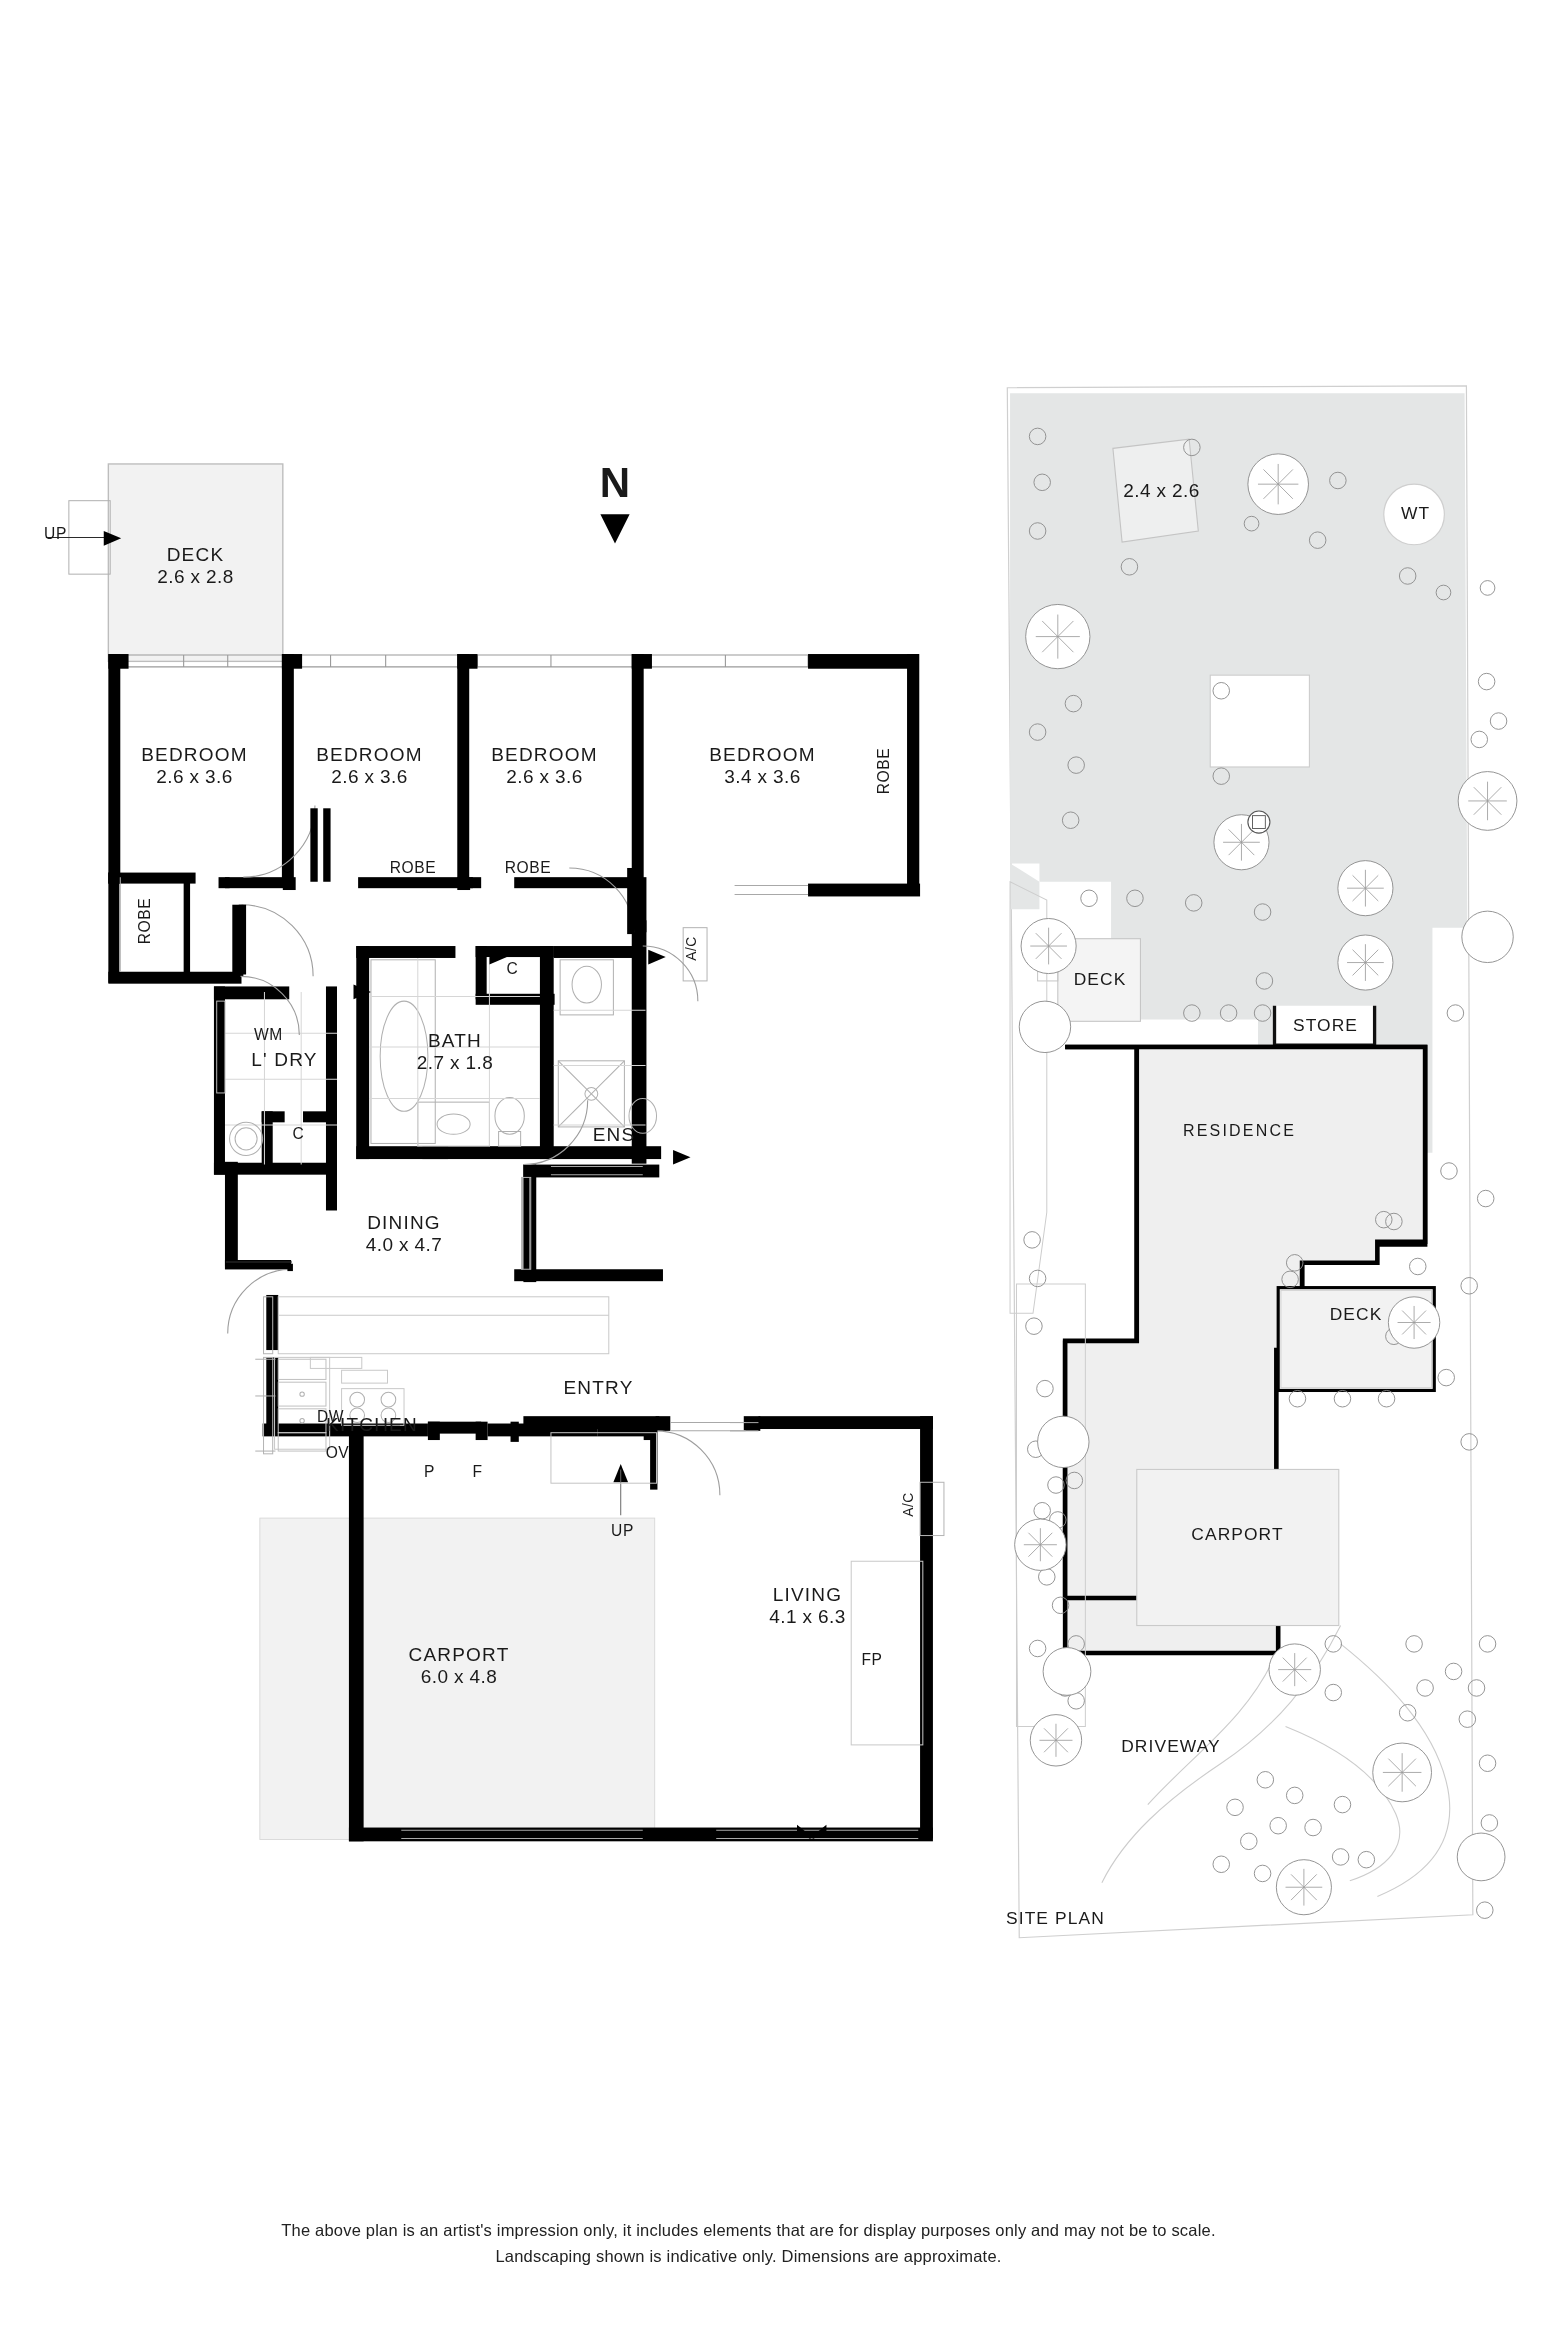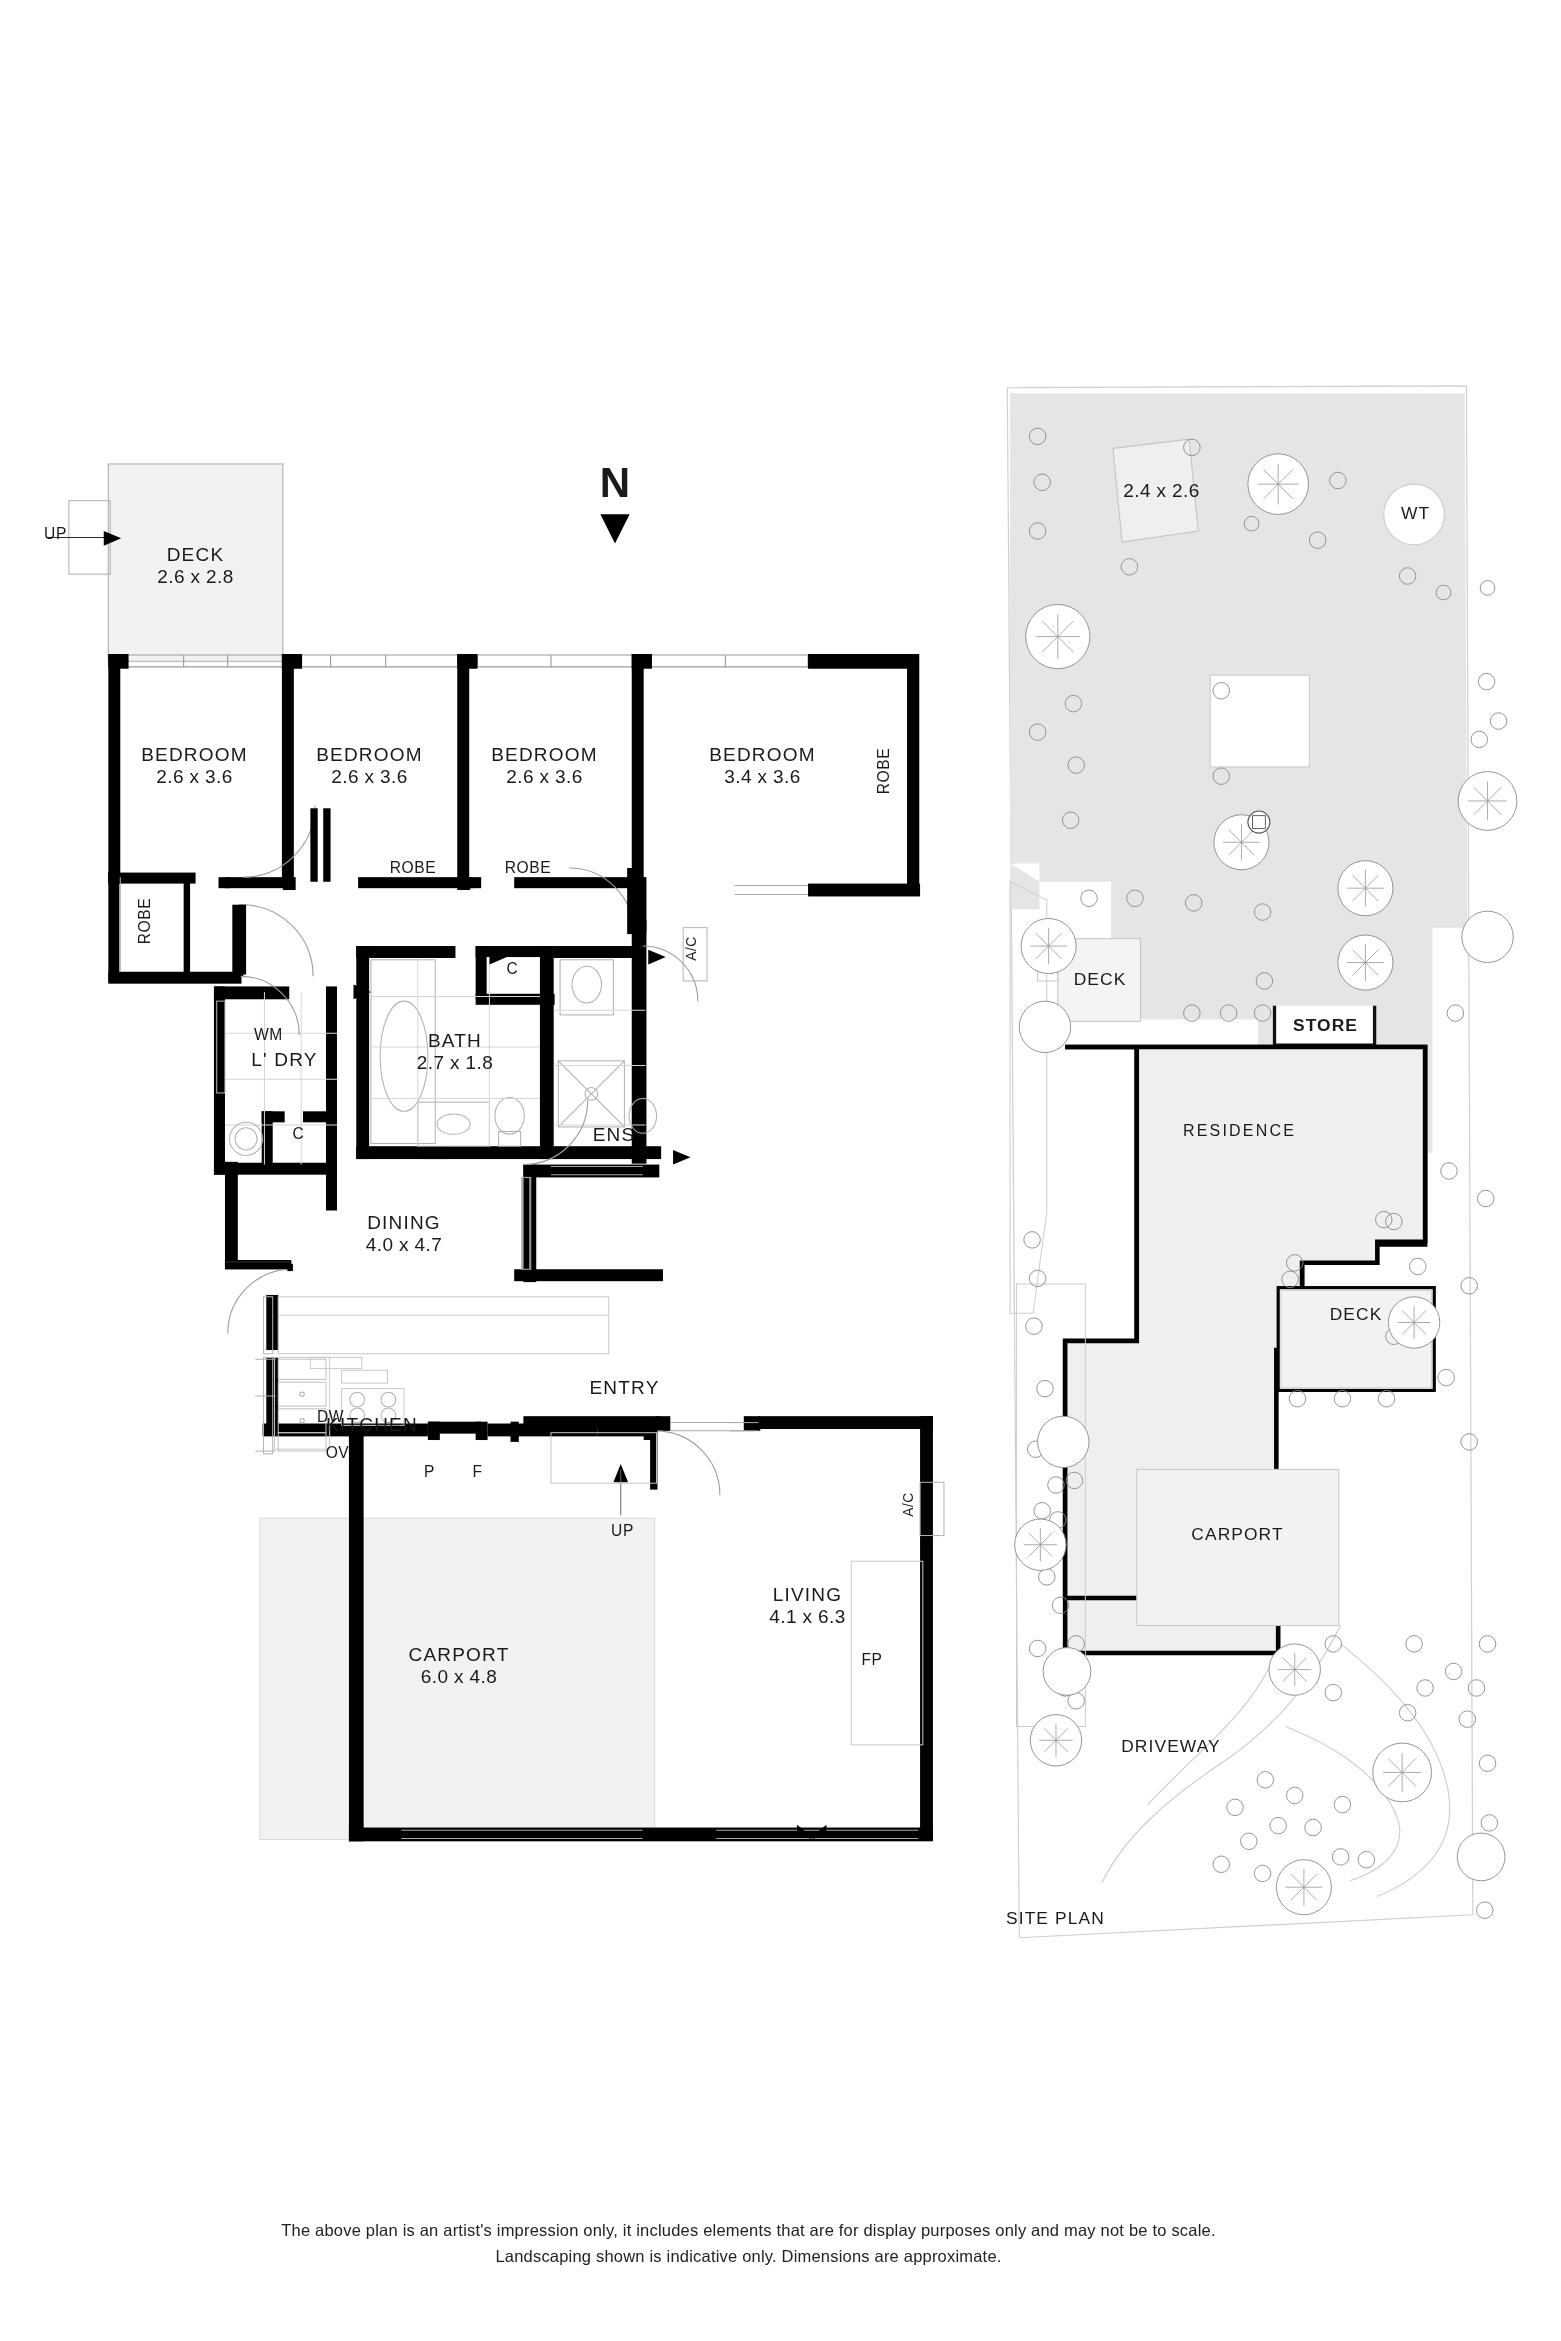--- a/index.html
+++ b/index.html
@@ -563,39 +563,39 @@
     <div class="room-name">DINING</div>
     <div class="room-dim">4.0 x 4.7</div>
   </div>
 
   <div class="lbl tiny" style="left:303px;top:1408px;width:55px;">DW</div>
   <div class="lbl room-name" style="left:294px;top:1414px;width:156px;">KITCHEN</div>
   <div class="lbl tiny" style="left:310px;top:1444px;width:55px;">OV</div>
   <div class="lbl tiny" style="left:411px;top:1463px;width:37px;">P</div>
   <div class="lbl tiny" style="left:459px;top:1463px;width:37px;">F</div>
 
-  <div class="lbl room-name" style="left:560px;top:1377px;width:129px;">ENTRY</div>
+  <div class="lbl room-name" style="left:534px;top:1377px;width:129px;">ENTRY</div>
   <div class="lbl tiny" style="left:595px;top:1522px;width:55px;">UP</div>
 
   <div class="lbl" style="left:367px;top:1644px;width:184px;">
     <div class="room-name">CARPORT</div>
     <div class="room-dim">6.0 x 4.8</div>
   </div>
 
   <div class="lbl" style="left:725px;top:1584px;width:165px;">
     <div class="room-name">LIVING</div>
     <div class="room-dim">4.1 x 6.3</div>
   </div>
 
   <div class="lbl tiny" style="left:849px;top:1651px;width:46px;">FP</div>
 
   <div class="lbl room-dim" style="left:1111px;top:480px;width:101px;">2.4 x 2.6</div>
   <div class="lbl site-sub" style="left:1385px;top:503px;width:61px;text-align:center;">WT</div>
   <div class="lbl site-sub" style="left:1058px;top:969px;width:84px;">DECK</div>
-  <div class="lbl site-sub" style="left:1275px;top:1015px;width:101px;font-weight:bold;">STORE</div>
+  <div class="lbl site-sub" style="left:1275px;top:1015px;width:101px;">STORE</div>
   <div class="lbl site-name" style="left:1088px;top:1122px;width:303px;">RESIDENCE</div>
   <div class="lbl site-sub" style="left:1287px;top:1304px;width:138px;">DECK</div>
   <div class="lbl site-sub" style="left:1164px;top:1524px;width:147px;">CARPORT</div>
   <div class="lbl site-sub" style="left:1093px;top:1736px;width:156px;">DRIVEWAY</div>
   <div class="lbl site-sub" style="left:1006px;top:1908px;width:147px;text-align:left;">SITE PLAN</div>
 
   <div class="disclaimer" style="top:2218px;">
     <div>The above plan is an artist's impression only, it includes elements that are for display purposes only and may not be to scale.</div>
     <div>Landscaping shown is indicative only. Dimensions are approximate.</div>
   </div>

